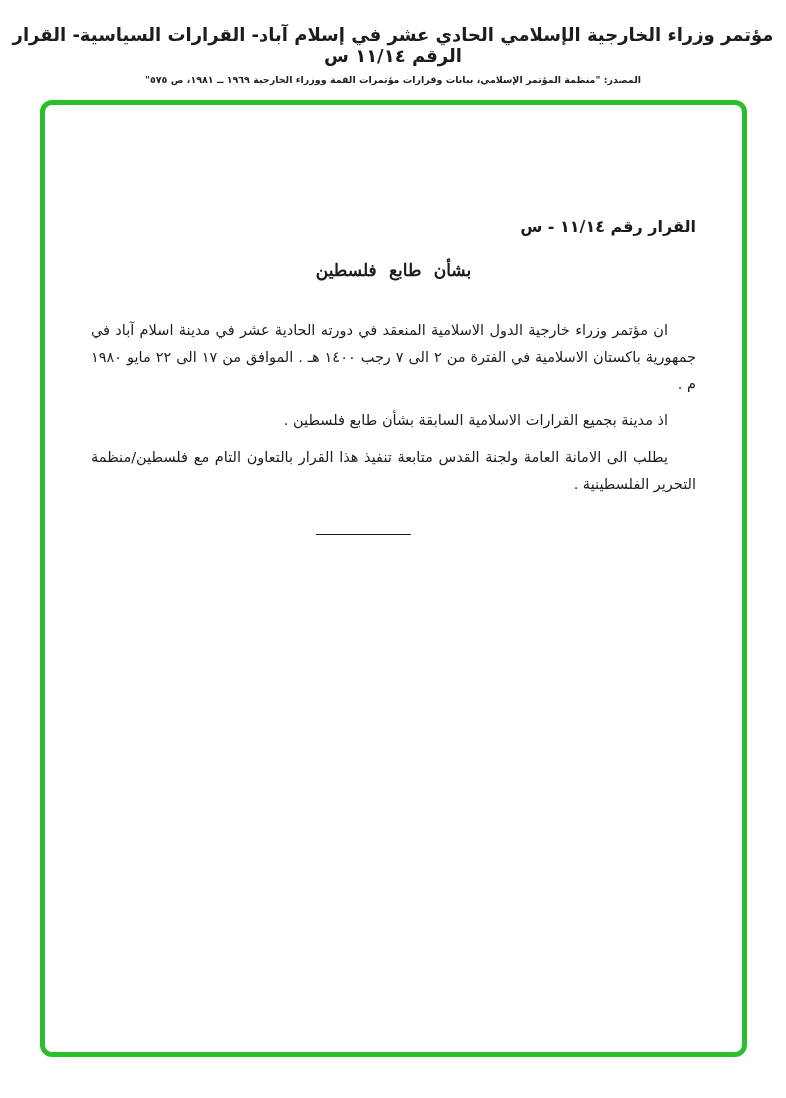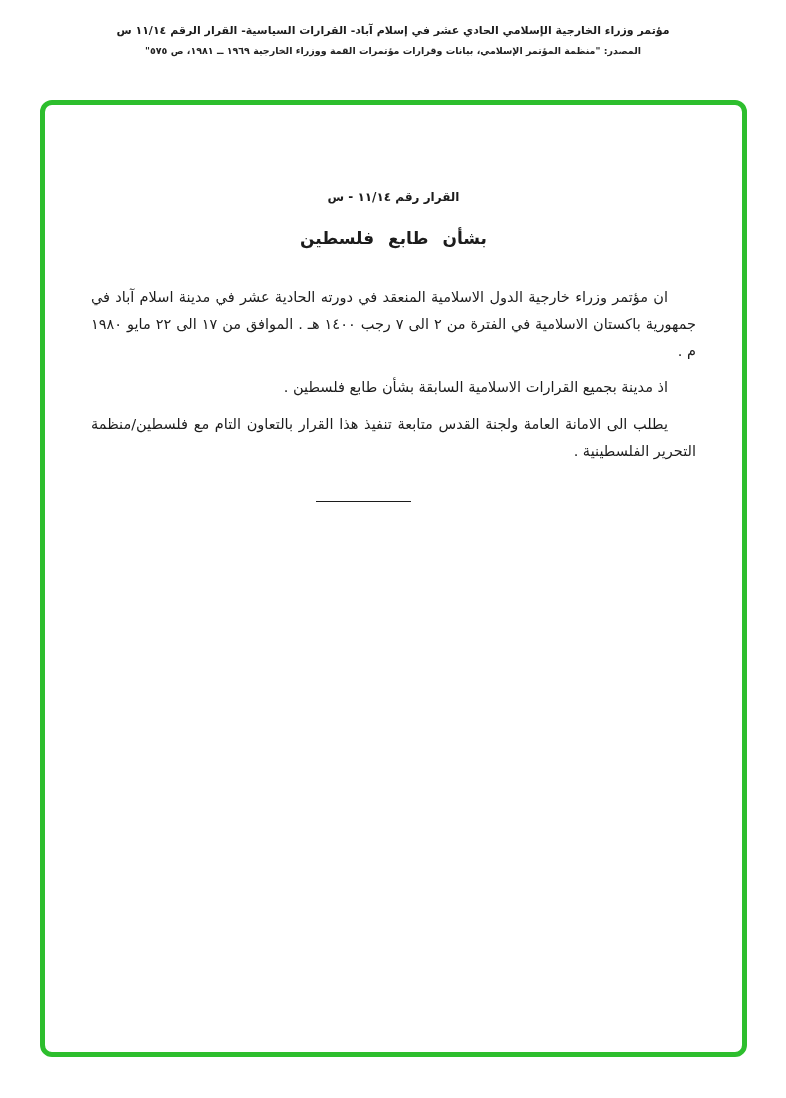--- a/index.html
+++ b/index.html
@@ -15,21 +15,21 @@
   .page {
     width: 786px;
     height: 1098px;
     position: relative;
   }
   .doc-header {
     text-align: center;
     padding-top: 24px;
   }
   .doc-header .h-line1 {
-    font-size: 11px;
+    font-size: 18px;
     font-weight: bold;
     letter-spacing: 0.2px;
   }
   .doc-header .h-line2 {
     font-size: 9.5px;
     font-weight: bold;
     margin-top: 8px;
     color: #222;
   }
   .green-frame {
@@ -37,31 +37,31 @@
     top: 100px;
     left: 40px;
     width: 707px;
     height: 957px;
     border: 5px solid #2dbe2d;
     border-radius: 12px;
     background: #ffffff;
     padding: 0 46px;
   }
   .doc-title {
-    margin-top: 85px;
-    text-align: center;
+    margin-top: 112px;
     font-weight: bold;
-    font-size: 12px;
+    font-size: 16px;
   }
   .doc-subtitle {
     margin-top: 24px;
     text-align: center;
     font-weight: bold;
     font-size: 17px;
     word-spacing: 8px;
+    font-family: Liberation Serif, serif;
   }
   .doc-body {
     margin-top: 36px;
   }
   .doc-body p {
     font-size: 14.5px;
     line-height: 1.85;
     text-align: justify;
     text-indent: 28px;
     margin-bottom: 10px;

